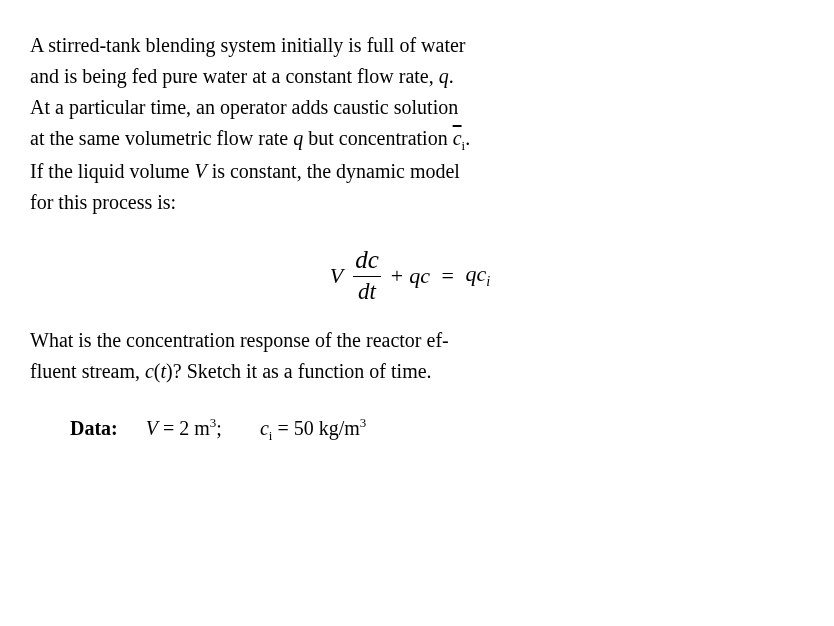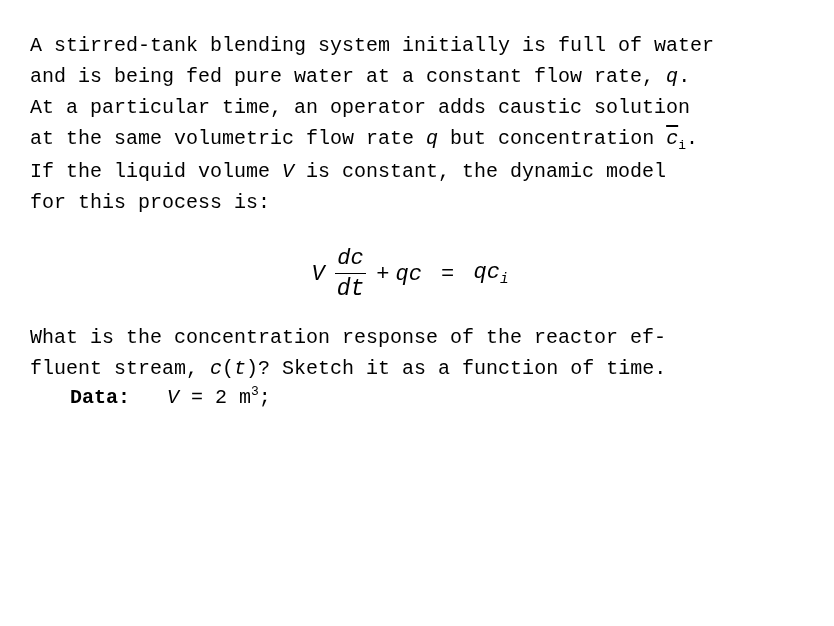--- a/index.html
+++ b/index.html
@@ -1,19 +1,18 @@
 <!DOCTYPE html>
 <html><head>
   <meta charset="utf-8">
   <style>
     * {
       margin: 0;
       padding: 0;
       box-sizing: border-box;
-      font-family: Liberation Mono, monospace;
     }
 
     body {
       width: 834px;
       min-height: 626px;
       background: #ffffff;
       font-family: "Times New Roman", Times, serif;
       font-size: 20px;
       color: #000000;
       padding: 30px 40px 30px 30px;
@@ -48,21 +47,21 @@
       flex-direction: column;
       align-items: center;
       vertical-align: middle;
       margin: 0 4px;
     }
 
     .frac .num {
       font-style: italic;
       border-bottom: 1.5px solid #000;
       padding: 0 2px 2px 2px;
-      font-size: 22px;
+      font-size: 25px;
     }
 
     .frac .den {
       font-style: italic;
       padding: 2px 2px 0 2px;
       font-size: 23px;
     }
 
     .italic {
       font-style: italic;
@@ -74,23 +73,24 @@
       font-size: 20px;
     }
 
     .question-paragraph {
       line-height: 1.55;
     }
 
     .data-line {
       display: flex;
       align-items: baseline;
-      gap: 9px;
+      gap: 0;
       margin-left: 40px;
       font-size: 20px;
+      margin-top: 28px;
     }
 
     .data-item {
       margin-right: 28px;
     }
 
     sup {
       font-size: 0.65em;
       vertical-align: super;
     }
@@ -137,15 +137,18 @@
   <p class="question-paragraph">
     What is the concentration response of the reactor ef-<br>
     fluent stream, <span class="italic">c</span>(<span class="italic">t</span>)? Sketch it as a function of time.
   </p>
 
   <div class="data-line">
     <span class="data-item"><strong>Data:</strong></span>
     <span class="data-item">
       <span class="italic">V</span>&nbsp;=&nbsp;2&nbsp;m<sup>3</sup>;
     </span>
+    <span class="data-item">
+      &nbsp;&nbsp;<span class="italic">c</span><sub>i</sub>&nbsp;=&nbsp;50&nbsp;kg/m<sup>3</sup>
+    </span>
   </div>
 
 </div>
 
 </body></html>

